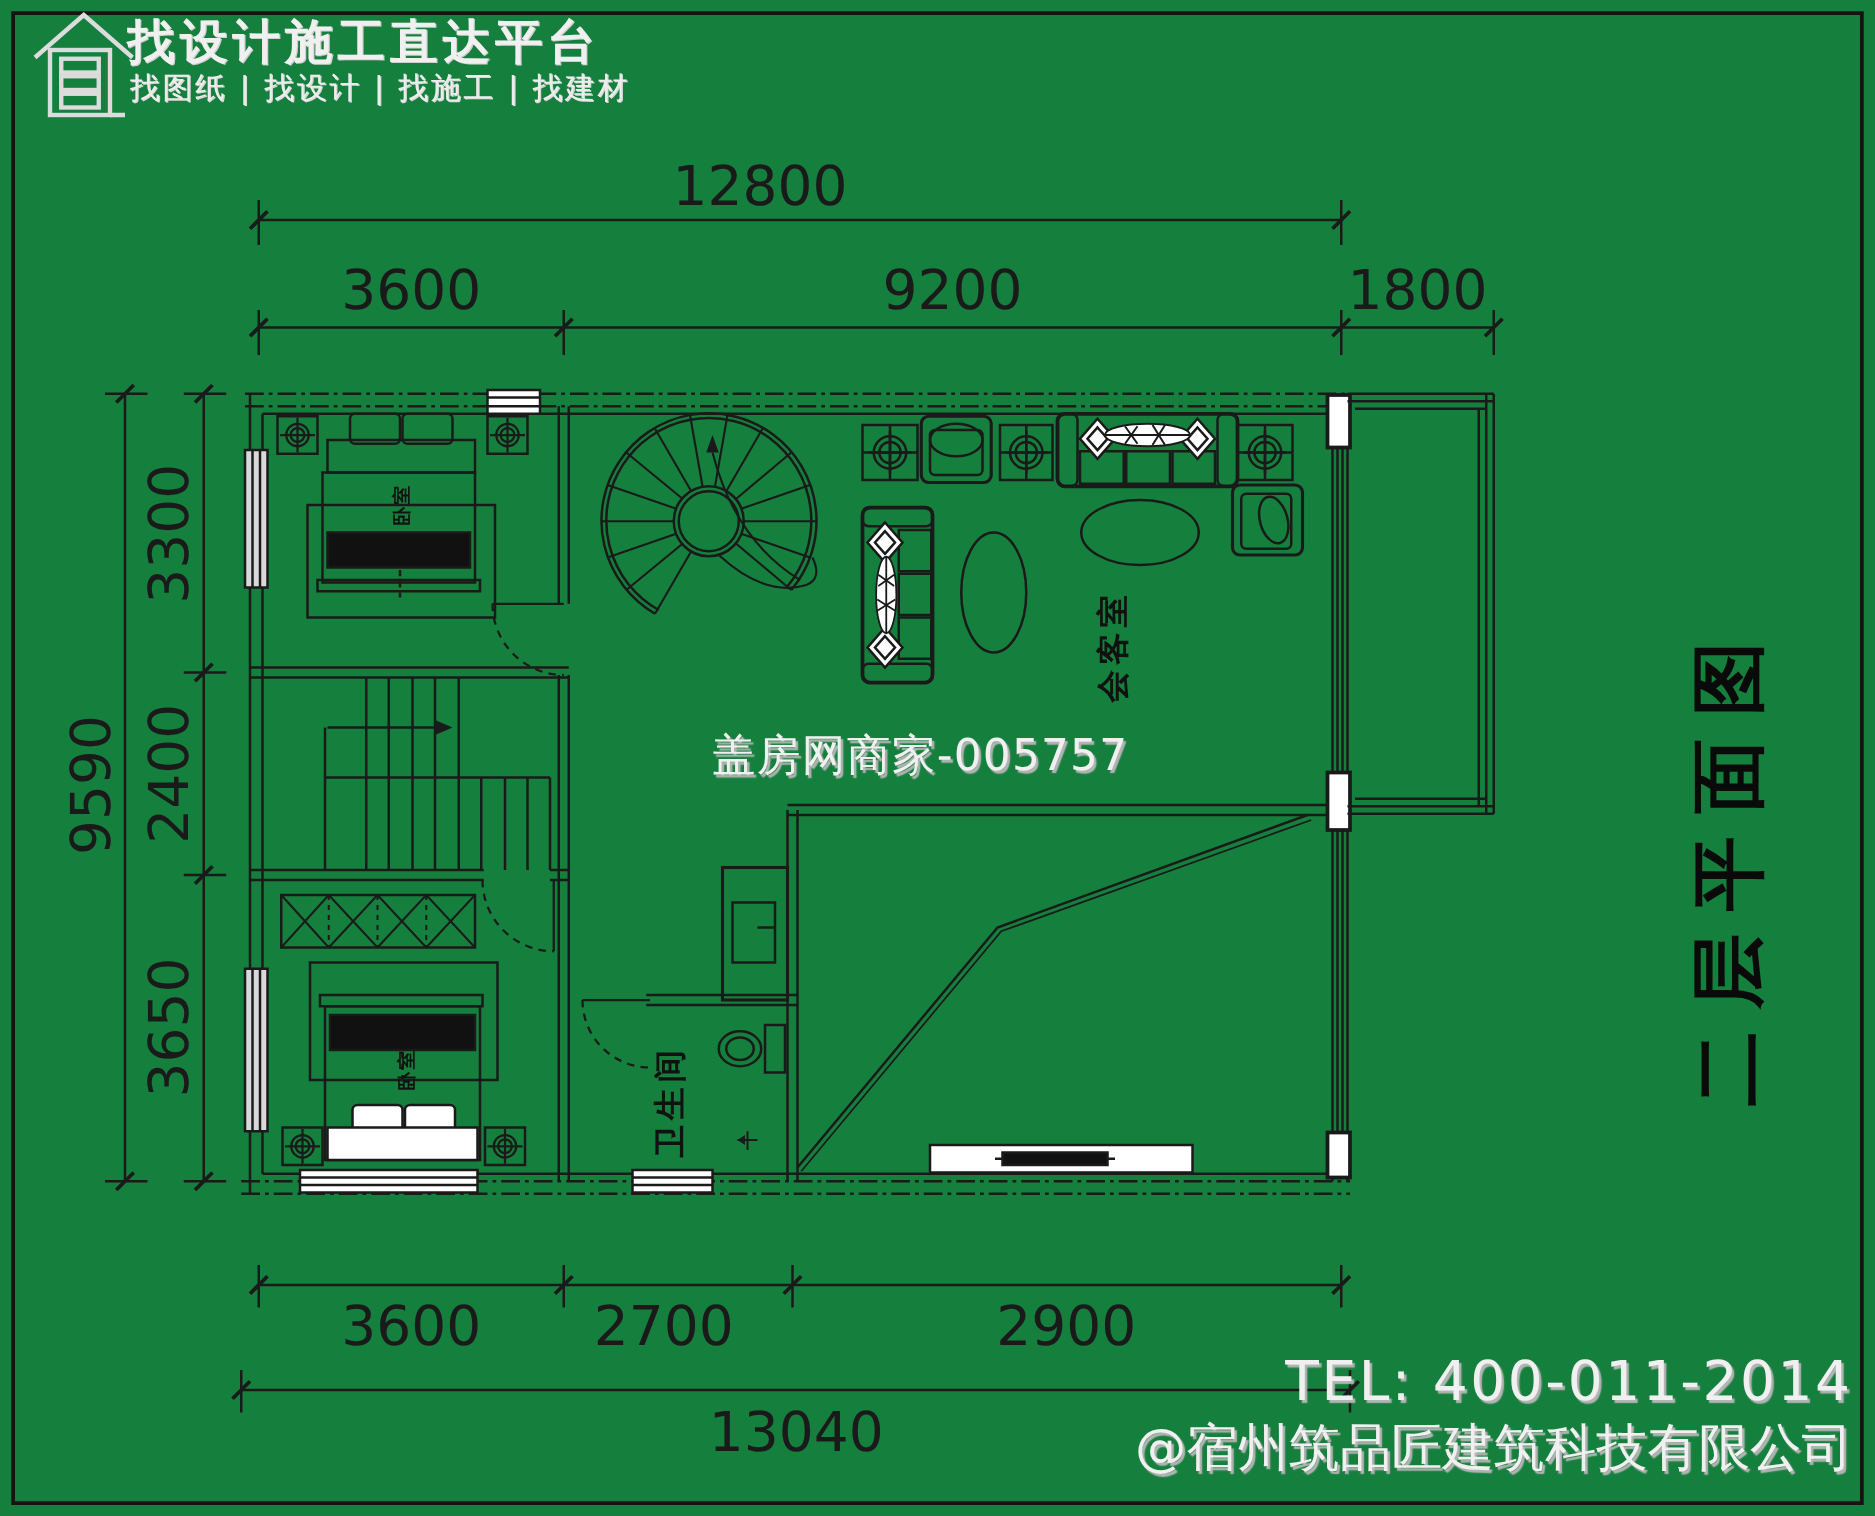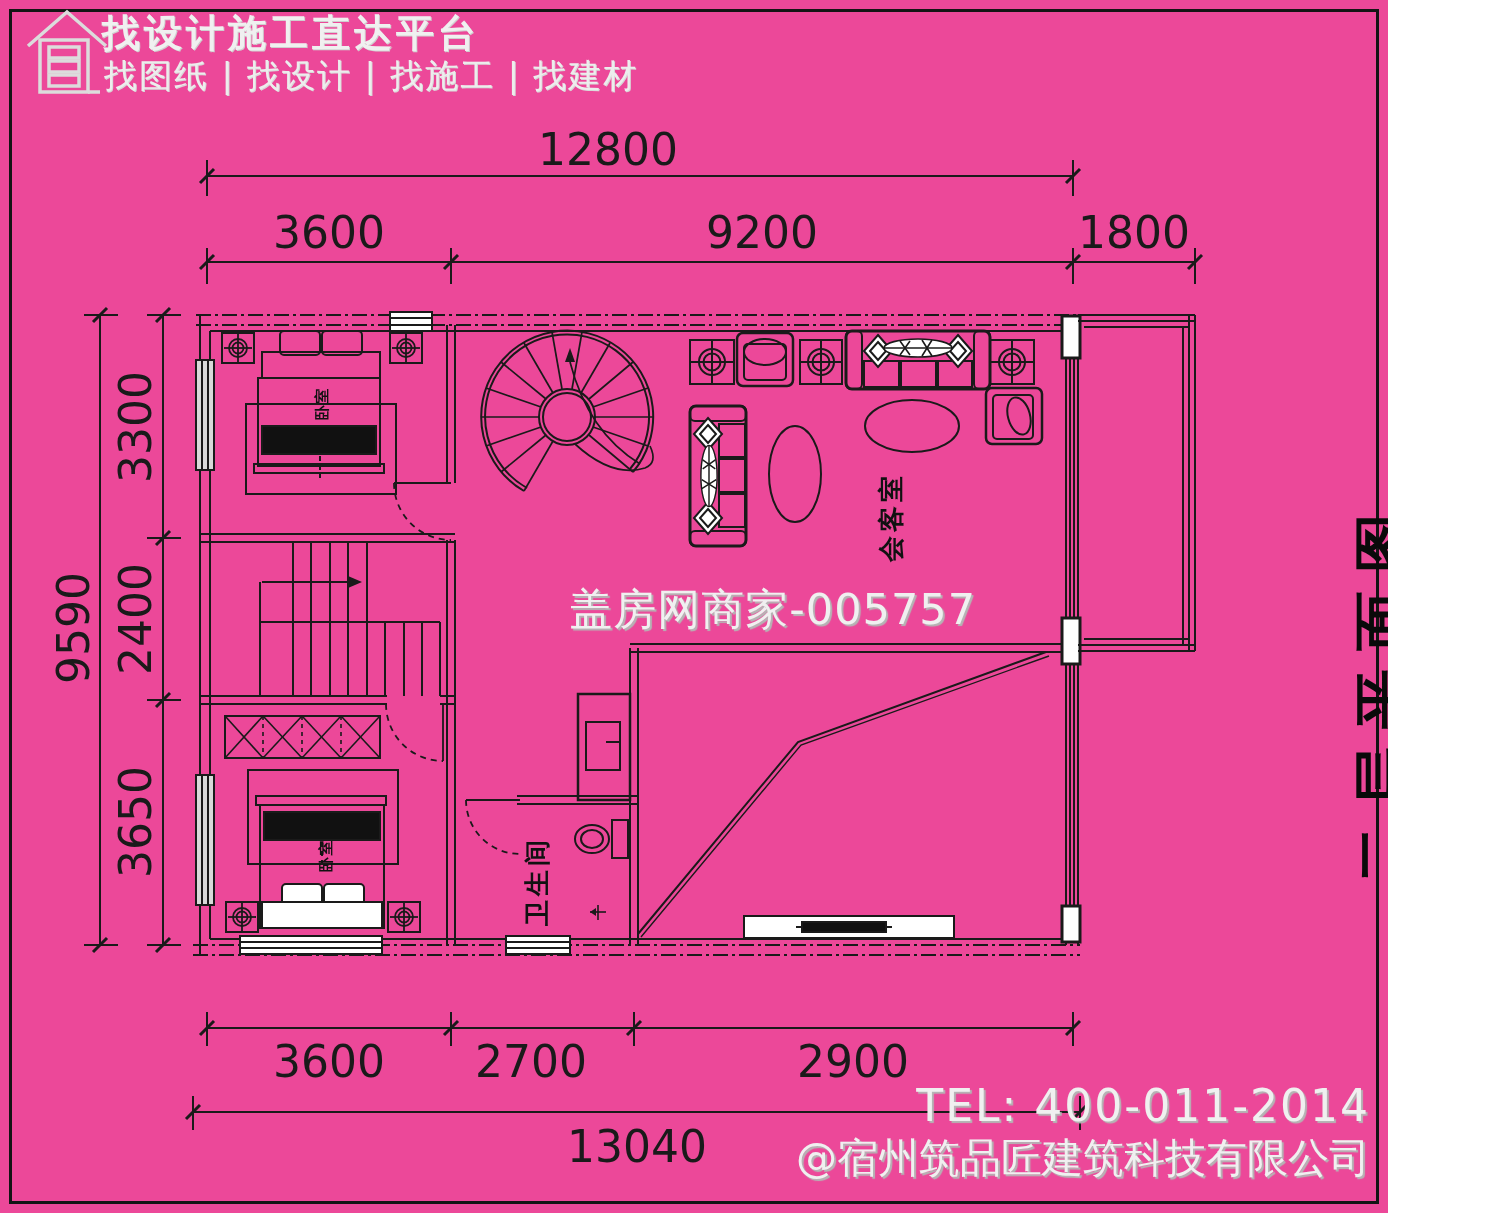--- a/index.html
+++ b/index.html
@@ -1,31 +1,31 @@
 <!DOCTYPE html>
 <html><head>
 <meta charset="utf-8">
 <style>
   html,body{margin:0;padding:0;background:#ffffff;}
-  #page{position:relative;width:1388px;height:1213px;background:#ec4899;overflow:hidden;
+  #page{position:relative;width:1500px;height:1213px;background:#15803d;overflow:hidden;
         font-family:"DejaVu Sans",sans-serif;}
   #frame{position:absolute;left:9px;top:9px;right:9px;bottom:9px;border:3px solid #141414;}
   svg{position:absolute;left:0;top:0;}
   .lbl{position:absolute;color:#1a1a1a;font-size:44px;font-weight:500;text-align:center;
        white-space:nowrap;line-height:1;}
   .rot{transform:rotate(-90deg);}
   .roomlbl{position:absolute;color:#111;text-align:center;white-space:nowrap;line-height:1;
        font-weight:600;}
   .wm{position:absolute;color:#f0f0f0;text-shadow:2px 2px 1px #b5b5b5;white-space:nowrap;line-height:1;}
-  #wm-center{left:496px;top:588px;width:480px;font-size:43px;text-align:right;letter-spacing:1px;}
+  #wm-center{left:496px;top:588px;width:480px;font-size:35px;text-align:center;letter-spacing:1px;}
   #wm-tel{right:18px;top:1084px;font-size:44px;text-align:center;letter-spacing:2px;}
   #wm-company{right:18px;top:1138px;font-size:41px;text-align:left;}
   #logo-title{position:absolute;left:102px;top:8px;font-size:38px;font-weight:700;letter-spacing:4px;
        color:#f0f0f0;text-shadow:1px 1px 0 #cfcfcf;white-space:nowrap;}
-  #logo-sub{position:absolute;left:104px;top:54px;font-size:33px;color:#ededed;
+  #logo-sub{position:absolute;left:104px;top:54px;font-size:24px;color:#ededed;
        text-shadow:1px 1px 0 #d8d8d8;letter-spacing:2px;white-space:nowrap;}
   #plan-title{position:absolute;left:1153px;top:655px;width:460px;height:70px;
        font-size:60px;font-weight:700;letter-spacing:18px;color:#0a0a0a;text-align:center;
        transform:rotate(-90deg);transform-origin:center;white-space:nowrap;line-height:70px;}
 </style>
 </head>
 <body>
 
 <div id="page">
   <div id="frame"></div>

